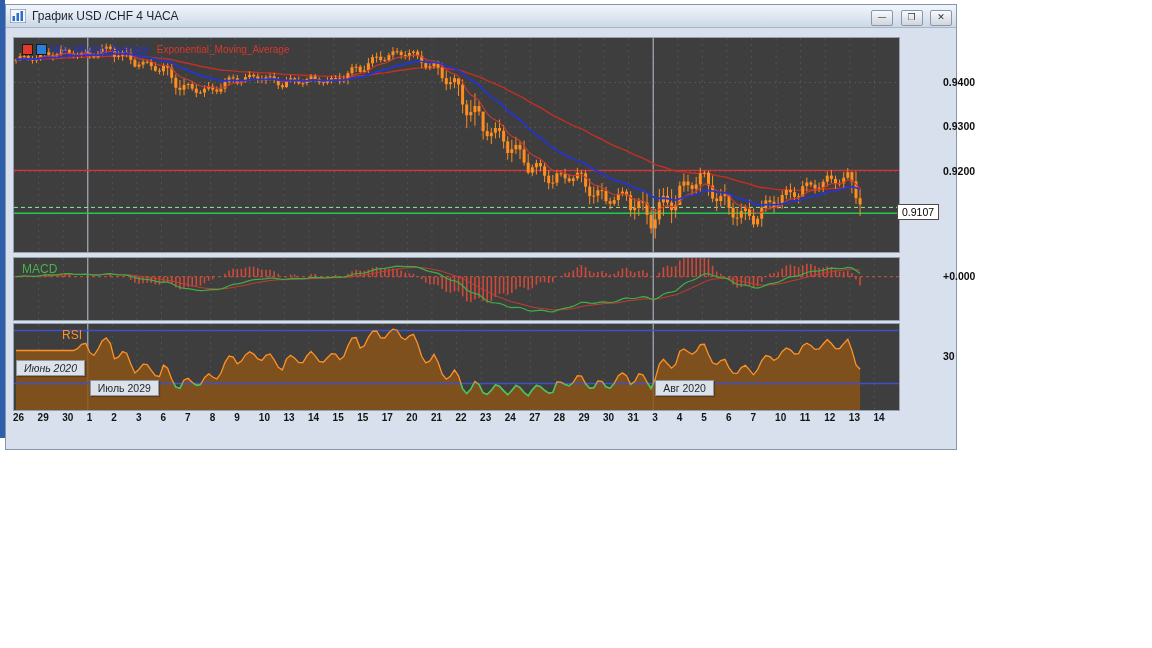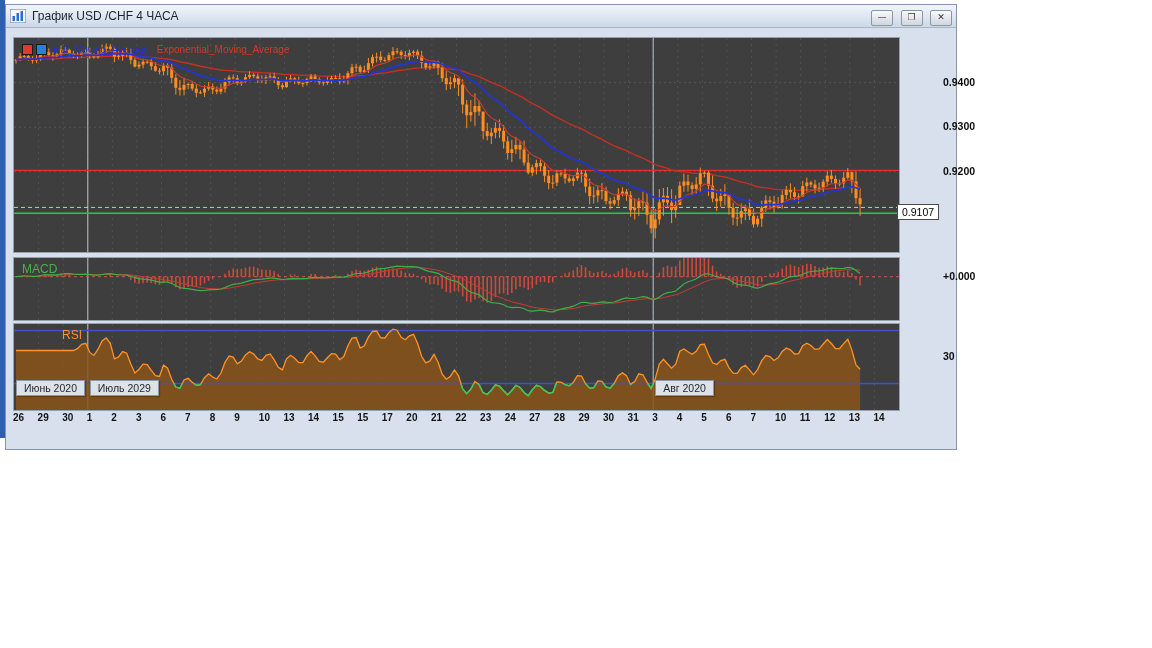--- a/index.html
+++ b/index.html
@@ -831,18 +831,18 @@
         <div class="time-label" style="left: 646.167px; top: 384px; width: 24.6px;">3</div>
         <div class="time-label" style="left: 670.75px; top: 384px; width: 24.6px;">4</div>
         <div class="time-label" style="left: 695.333px; top: 384px; width: 24.6px;">5</div>
         <div class="time-label" style="left: 719.917px; top: 384px; width: 24.6px;">6</div>
         <div class="time-label" style="left: 744.5px; top: 384px; width: 24.6px;">7</div>
         <div class="time-label" style="left: 769.083px; top: 384px; width: 24.6px;">10</div>
         <div class="time-label" style="left: 793.667px; top: 384px; width: 24.6px;">11</div>
         <div class="time-label" style="left: 818.25px; top: 384px; width: 24.6px;">12</div>
         <div class="time-label" style="left: 842.833px; top: 384px; width: 24.6px;">13</div>
         <div class="time-label" style="left: 867.417px; top: 384px; width: 24.6px;">14</div>
-        <div class="month-tag" style="left: 10px; top: 352px;">Июнь 2020</div>
+        <div class="month-tag" style="left: 10px; top: 332px; font-style: italic;">Июнь 2020</div>
         <div class="month-tag" style="left: 83.75px; top: 352px;">Июль 2029</div>
         <div class="month-tag" style="left: 649.167px; top: 352px;">Авг 2020</div>
       </div>
   </div>
 </div>
 
 </body></html>

